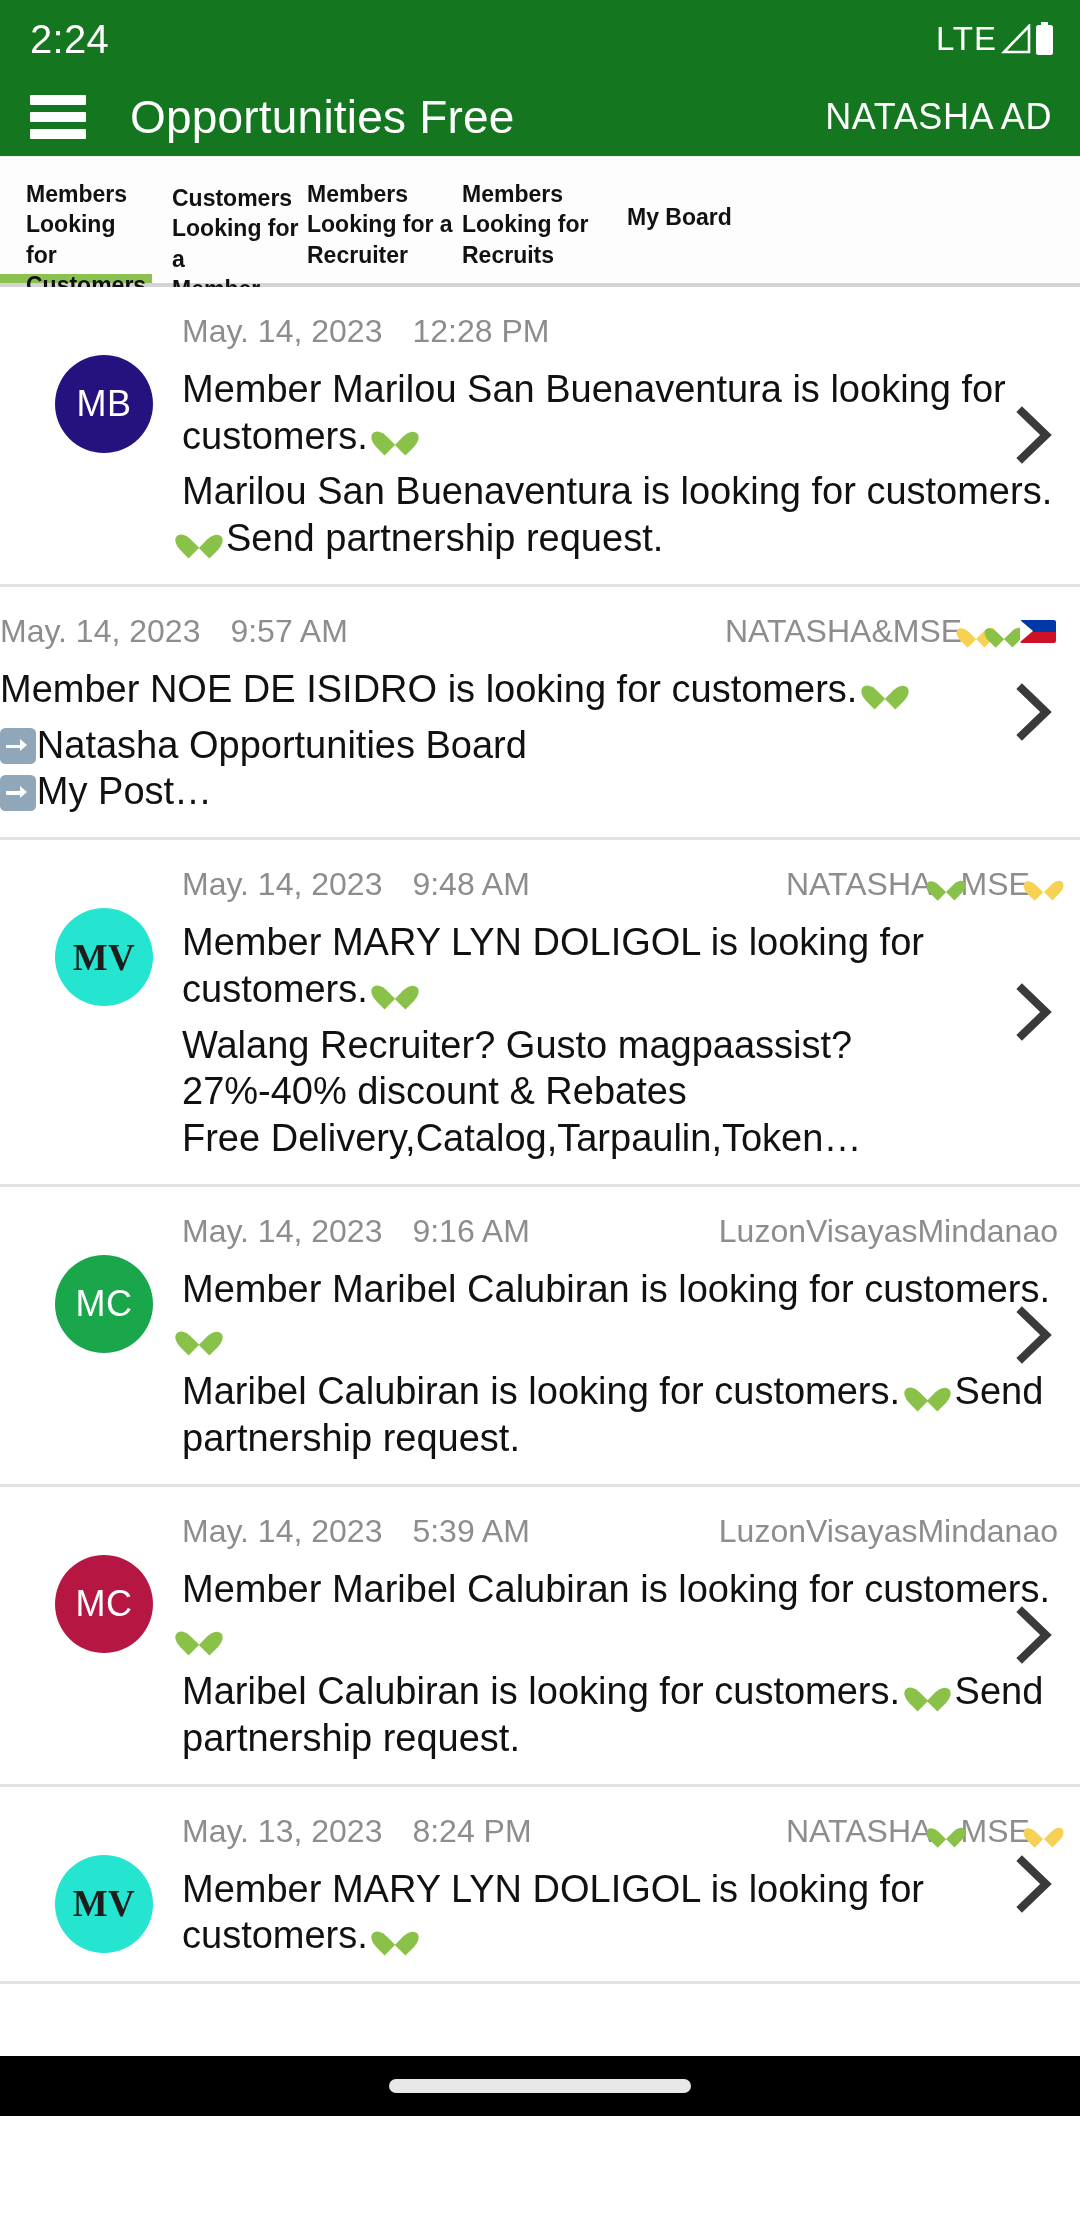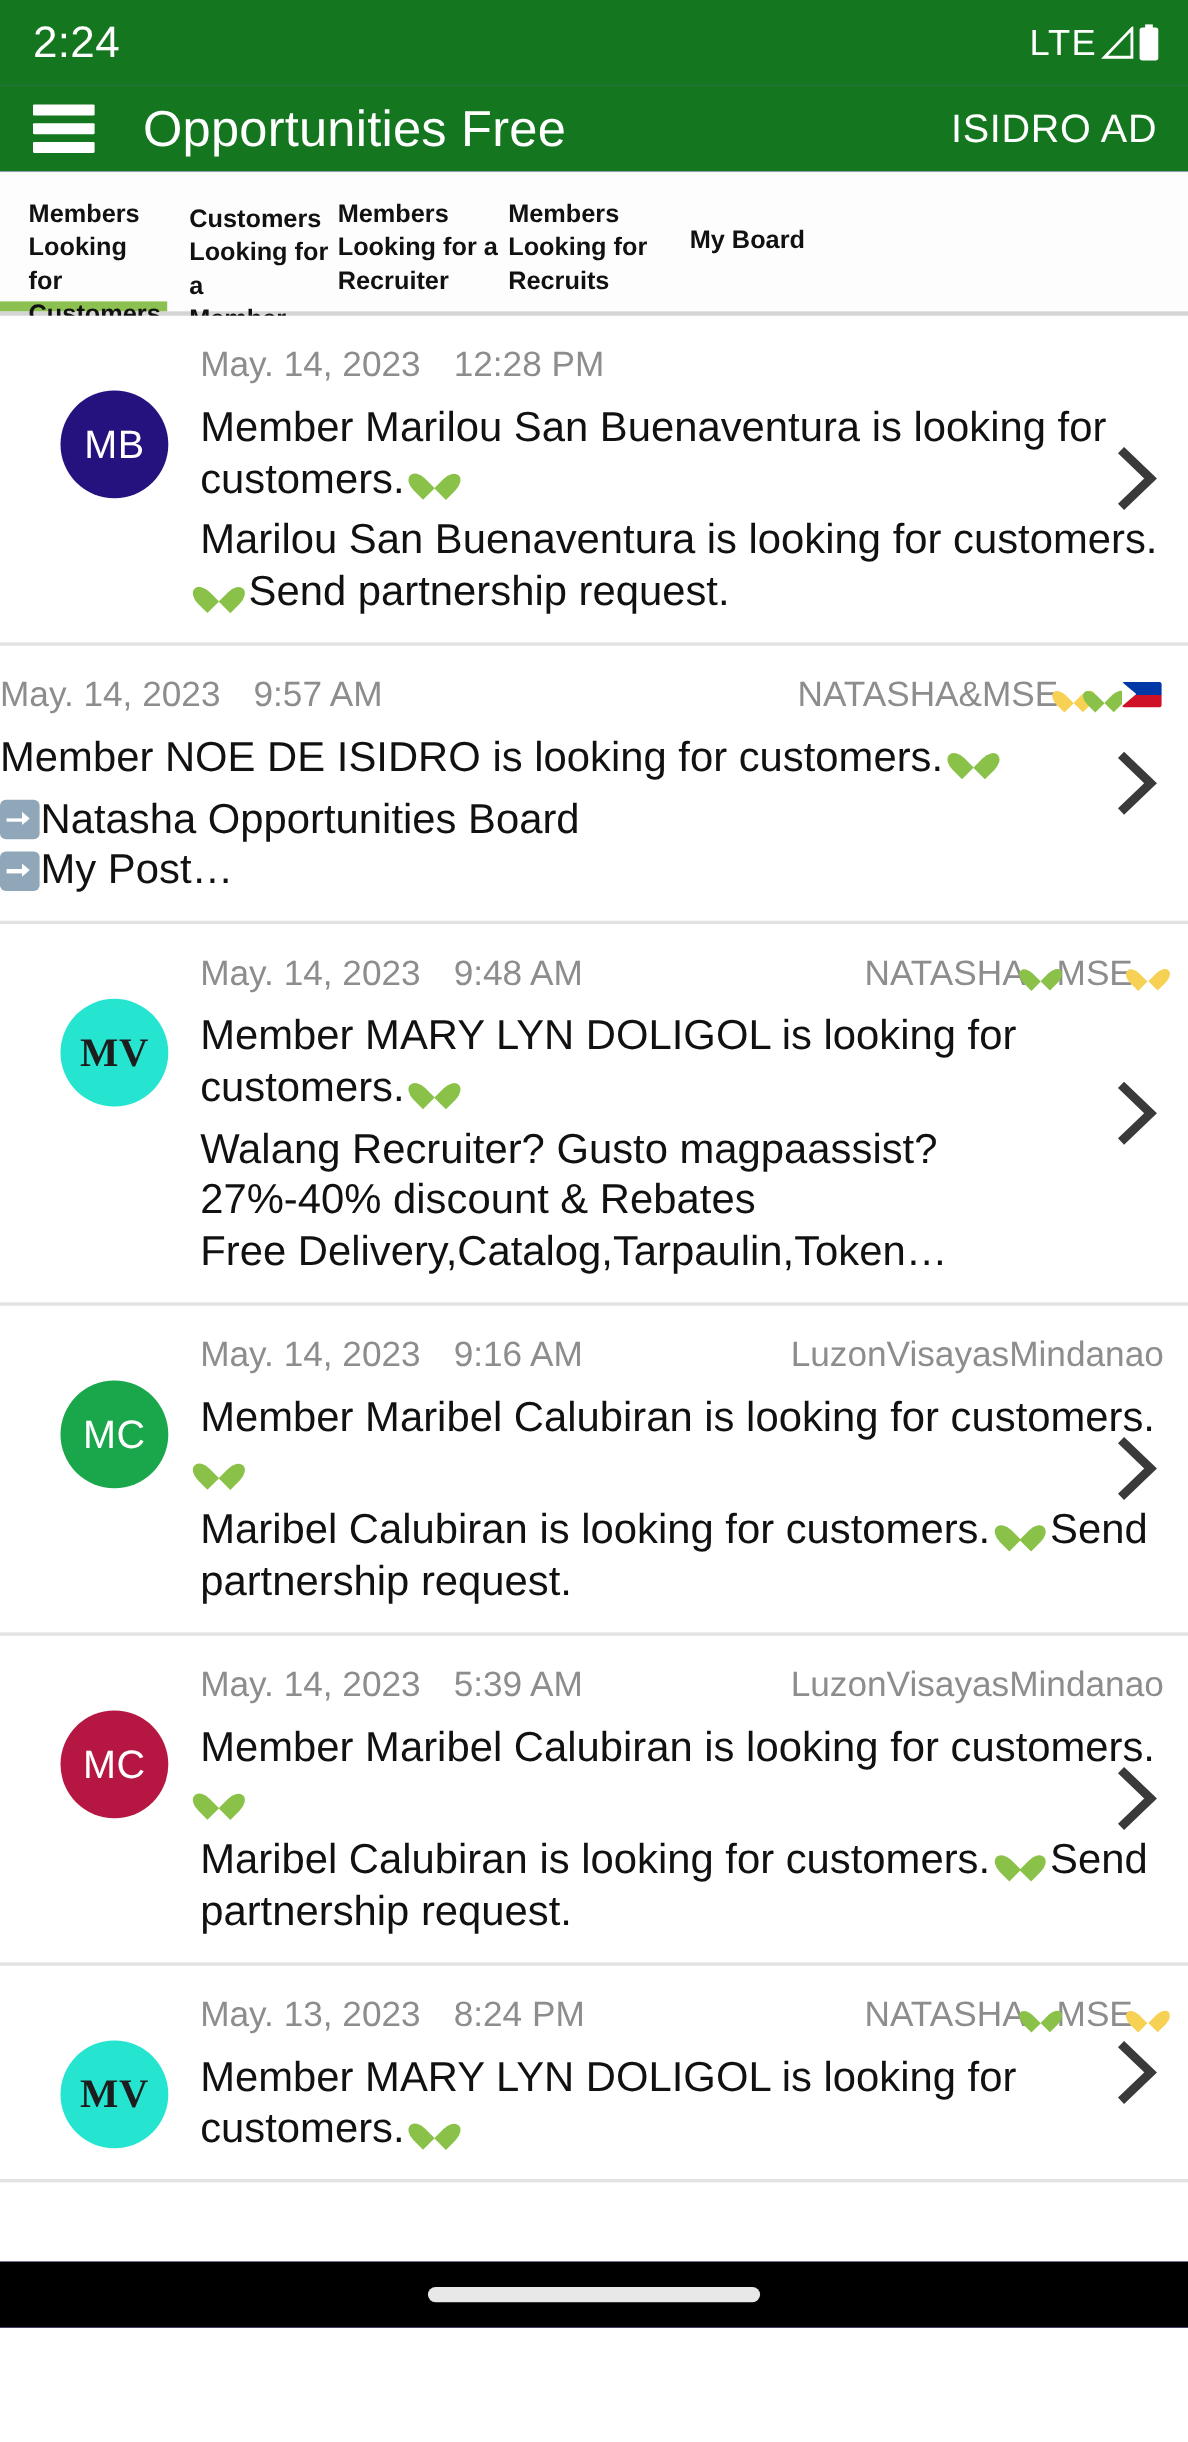--- a/index.html
+++ b/index.html
@@ -140,21 +140,21 @@
     </div>
   </div>
 
   <div class="appbar">
     <div class="hamburger">
       <span></span>
         <span></span>
         <span></span>
     </div>
     <div class="appbar-title">Opportunities Free</div>
-    <div class="create-ad">ISIDRO AD</div>
+    <div class="create-ad">NATASHA AD</div>
   </div>
 
   <div class="tabbar" id="tabbar">
     <div class="tab-indicator"></div>
   <div class="tab tab-0">
         <span class="t-line">Members</span>
         <span class="t-line">Looking for</span>
         <span class="t-line">Customers</span>
       </div>
       <div class="tab tab-1">

